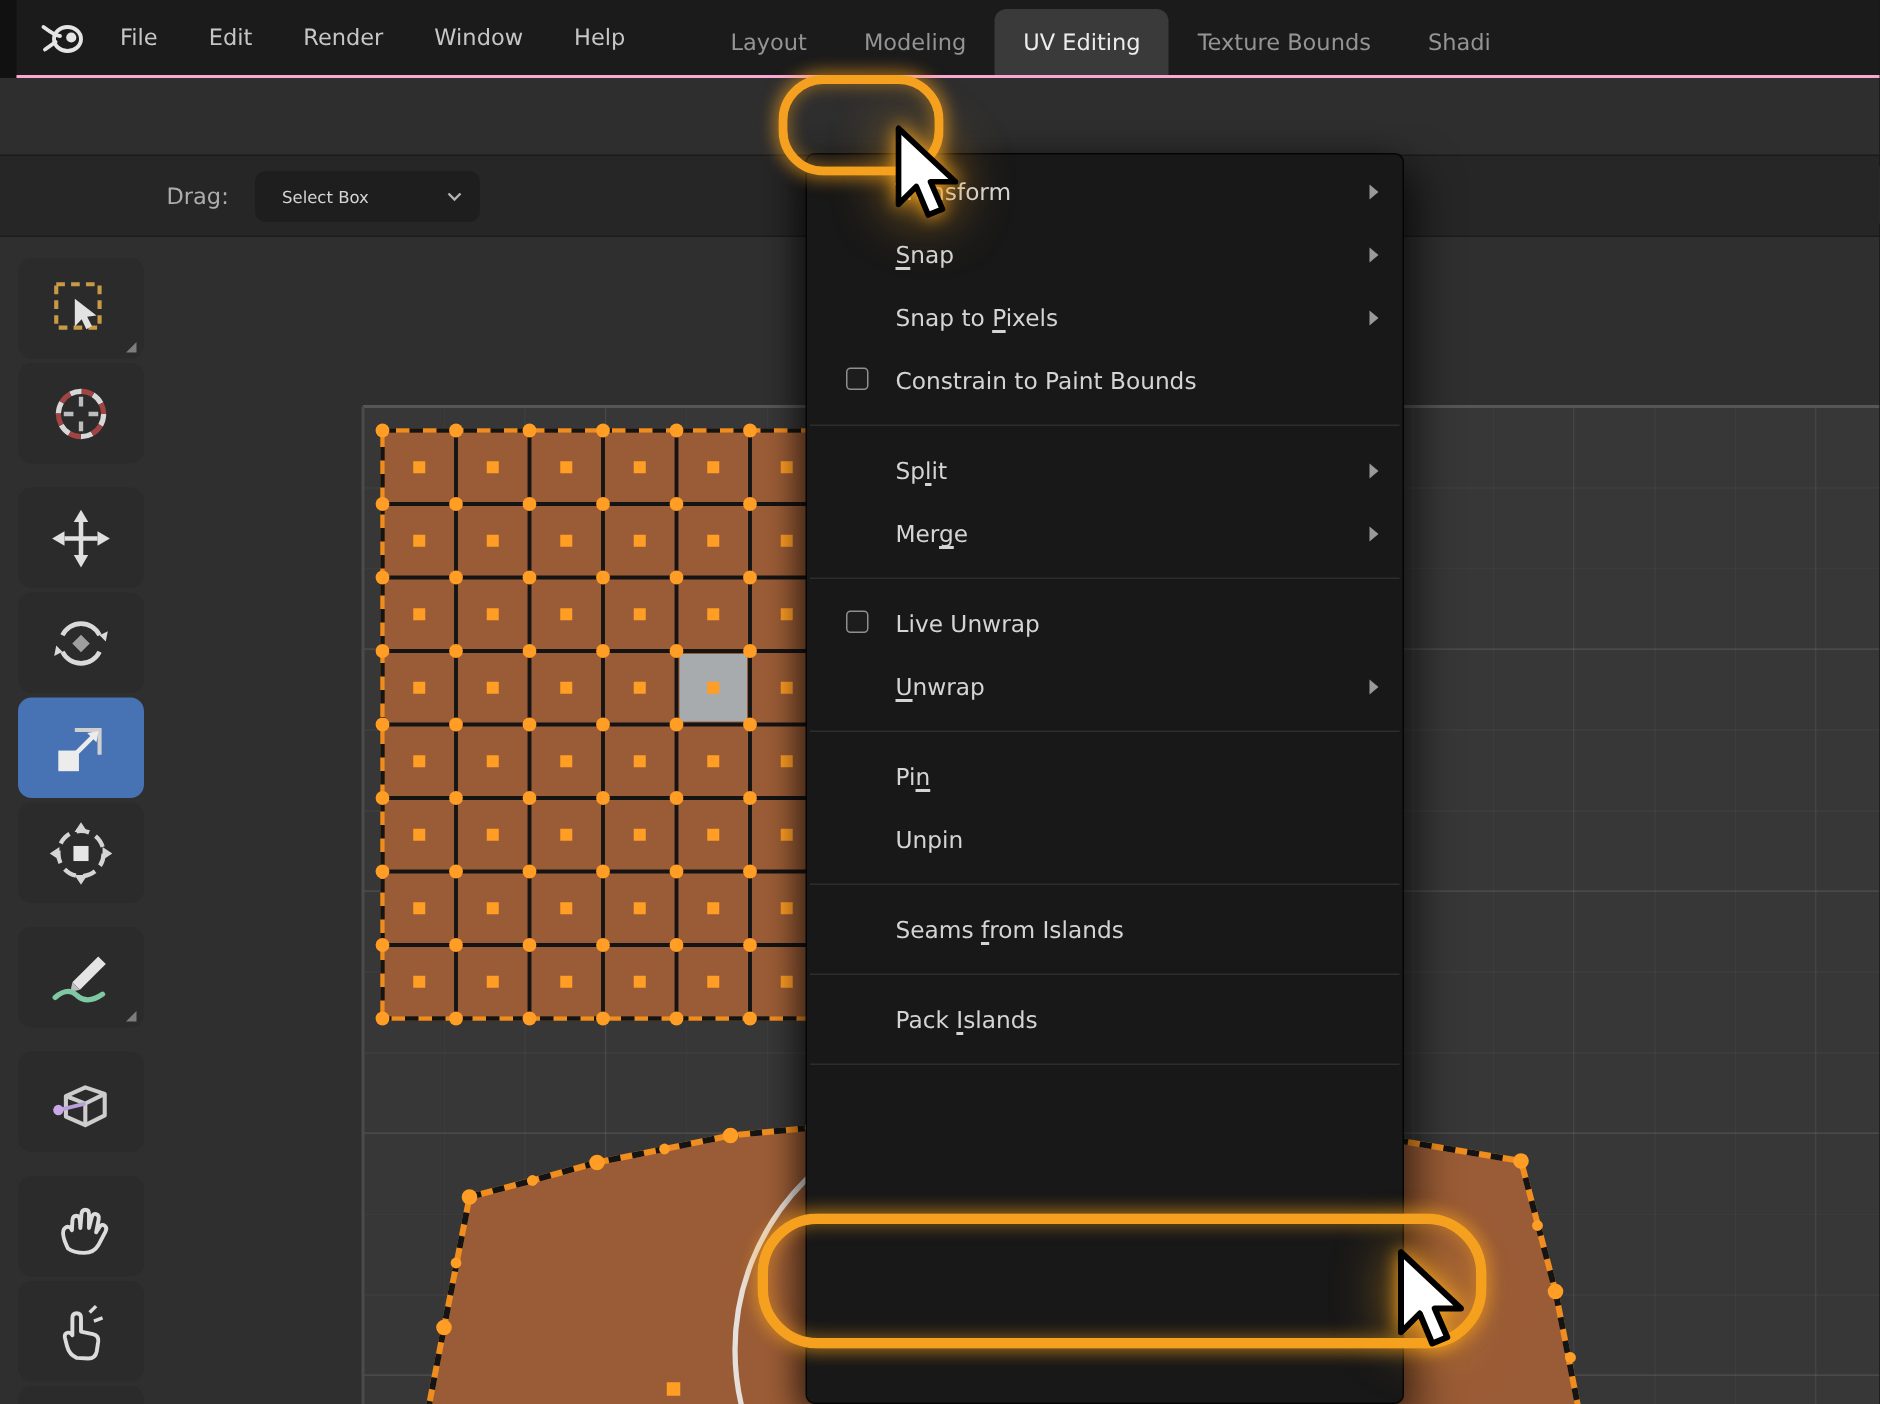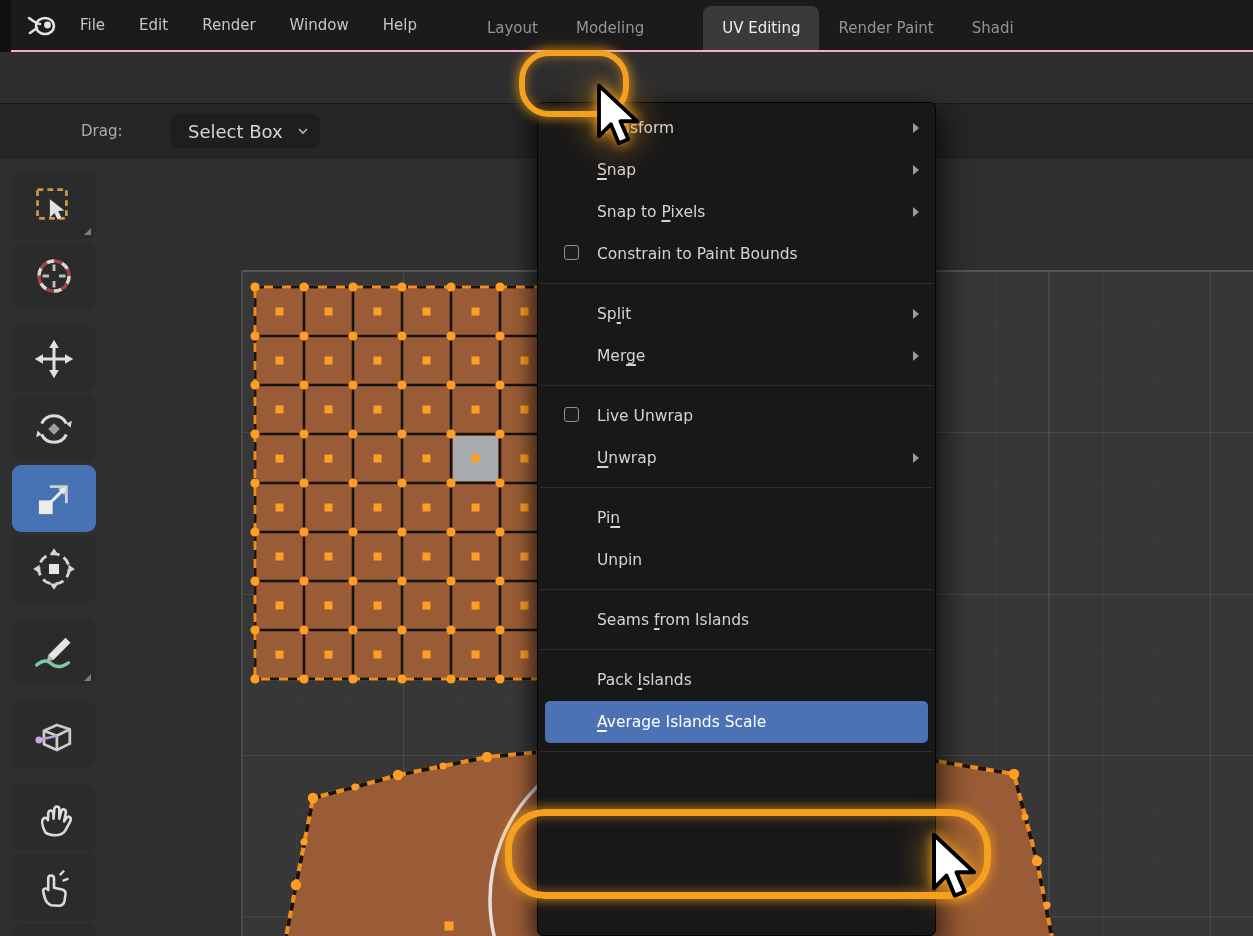--- a/index.html
+++ b/index.html
@@ -8,21 +8,21 @@
        -webkit-font-smoothing:antialiased;}
   svg{display:block;overflow:visible;}
 
   
   #topbar{position:absolute;left:11px;top:0;width:100%;height:52px;background:#1b1b1b;
           display:flex;align-items:center;border-bottom:2px solid #f9a8d4;box-sizing:border-box;}
   .logo{margin-left:14px;width:38px;height:32px;flex:none;}
   .tb-menu{padding:0 17px;font-size:15px;color:#c6c6c6;cursor:default;}
   #tabs{display:flex;align-self:flex-end;height:44px;margin-left:34px;white-space:nowrap;}
   .tab{padding:0 19px;line-height:44px;font-size:15px;color:#949494;border-radius:8px 8px 0 0;}
-  .tab.active{background:#3a3a3a;color:#ececec;margin-left:40px;}
+  .tab.active{background:#3a3a3a;color:#ececec;}
 
   
   #header{position:absolute;left:0;top:52px;width:100%;height:52px;background:#2e2e2e;
           border-bottom:1px solid #1a1a1a;box-sizing:border-box;}
   .hbtn{position:absolute;top:59px;height:38px;border-radius:6px;background:#242424;
         display:flex;align-items:center;justify-content:center;gap:4px;}
   .blue{background:#4772b3 !important;}
   #mode-group{position:absolute;left:146px;top:59px;display:flex;gap:1px;}
   .mode-btn{width:32px;height:38px;background:#282828;display:flex;align-items:center;justify-content:center;}
   .mode-btn:first-child{border-radius:6px 0 0 6px;}
@@ -33,23 +33,23 @@
              border-radius:5px;color:#fff;font-size:15px;display:flex;align-items:center;justify-content:center;}
   .chev{width:10px;height:6px;flex:none;}
   .grayed{opacity:.45;}
   #new-button{position:absolute;left:1178px;top:59px;width:95px;height:38px;background:#3e3e3e;
               border-radius:6px;display:flex;align-items:center;color:#d8d8d8;font-size:16px;}
   #new-button .plus{font-size:23px;margin:0 14px 2px 16px;color:#cfcfcf;}
 
   
   #toolsettings{position:absolute;left:0;top:104px;width:100%;height:54px;background:#262626;
                 border-bottom:1px solid #1c1c1c;box-sizing:border-box;}
-  #drag-label{position:absolute;left:81px;top:0;height:54px;line-height:54px;font-size:15px;color:#adadad;}
+  #drag-label{position:absolute;left:111px;top:0;height:54px;line-height:54px;font-size:15px;color:#adadad;}
   #drag-dropdown{position:absolute;left:170px;top:10px;width:150px;height:34px;background:#1e1e1e;
-                 border-radius:7px;display:flex;align-items:center;font-size:18px;color:#d5d5d5;}
+                 border-radius:7px;display:flex;align-items:center;font-size:11px;color:#d5d5d5;}
   #drag-dropdown span{margin-left:18px;flex:1;}
   #drag-dropdown .chev{margin-right:12px;}
 
   
   #canvas{position:absolute;left:0;top:158px;width:1253px;height:778px;background:#2f2f30;overflow:hidden;}
   #image-area{position:absolute;left:242px;top:113px;width:1011px;height:665px;background-color:#373737;
     background-image:
       repeating-linear-gradient(to right, rgba(255,255,255,.065) 0 1px, transparent 1px 161.3px),
       repeating-linear-gradient(to bottom, rgba(255,255,255,.065) 0 1px, transparent 1px 161.3px),
       repeating-linear-gradient(to right, rgba(255,255,255,.022) 0 1px, transparent 1px 53.8px),
@@ -104,21 +104,21 @@
       <div class="tb-menu">File</div>
       <div class="tb-menu">Edit</div>
       <div class="tb-menu">Render</div>
       <div class="tb-menu">Window</div>
       <div class="tb-menu">Help</div>
     </div>
   <div id="tabs">
       <div class="tab">Layout</div>
       <div class="tab">Modeling</div>
       <div class="tab active">UV Editing</div>
-      <div class="tab">Render Paint</div>
+      <div class="tab">Texture Bounds</div>
       <div class="tab">Shadi</div>
     </div>
 </div>
 
 <div id="header">
   <div class="hbtn" style="left:14px;width:58px;">
     <svg width="24" height="24" viewBox="0 0 32 32">
       <rect x="6" y="7" width="4" height="18" fill="#dcdcdc"></rect>
       <rect x="13" y="7" width="13" height="18" fill="none" stroke="#dcdcdc" stroke-width="1.6"></rect>
       <rect x="13" y="7" width="4.3" height="4.5" fill="#dcdcdc"></rect>
@@ -514,21 +514,20 @@
     <div class="menu-sep"></div>
     <div class="menu-row"><span class="mi-check"></span><span>Live Unwrap</span></div>
     <div class="menu-row"><span><span class="acc">U</span>nwrap</span><span class="mi-arrow"></span></div>
     <div class="menu-sep"></div>
     <div class="menu-row"><span>Pi<span class="acc">n</span></span></div>
     <div class="menu-row"><span>Unpin</span></div>
     <div class="menu-sep"></div>
     <div class="menu-row"><span>Seams <span class="acc">f</span>rom Islands</span></div>
     <div class="menu-sep"></div>
     <div class="menu-row"><span>Pack <span class="acc">I</span>slands</span></div>
-    <div class="menu-row hl"><span><span class="acc">A</span>verage Islands Scale</span></div>
     <div class="menu-sep"></div>
   </div>
 
 <div id="anno-ring-uv" class="anno-ring"></div>
 <div id="anno-ring-item" class="anno-ring"></div>
 <svg id="cursor-uv" class="cursor" width="48" height="68" viewBox="0 0 30 43">
   <path d="M3 1 L3 33 L10.5 25.5 L15.5 37.5 L21.5 35 L16.5 23.5 L27 23.5 Z" fill="#fff" stroke="#000" stroke-width="2.4" stroke-linejoin="round"></path>
 </svg>
 <svg id="cursor-item" class="cursor" width="50" height="72" viewBox="0 0 30 43">
   <path d="M3 1 L3 33 L10.5 25.5 L15.5 37.5 L21.5 35 L16.5 23.5 L27 23.5 Z" fill="#fff" stroke="#000" stroke-width="2.4" stroke-linejoin="round"></path>

